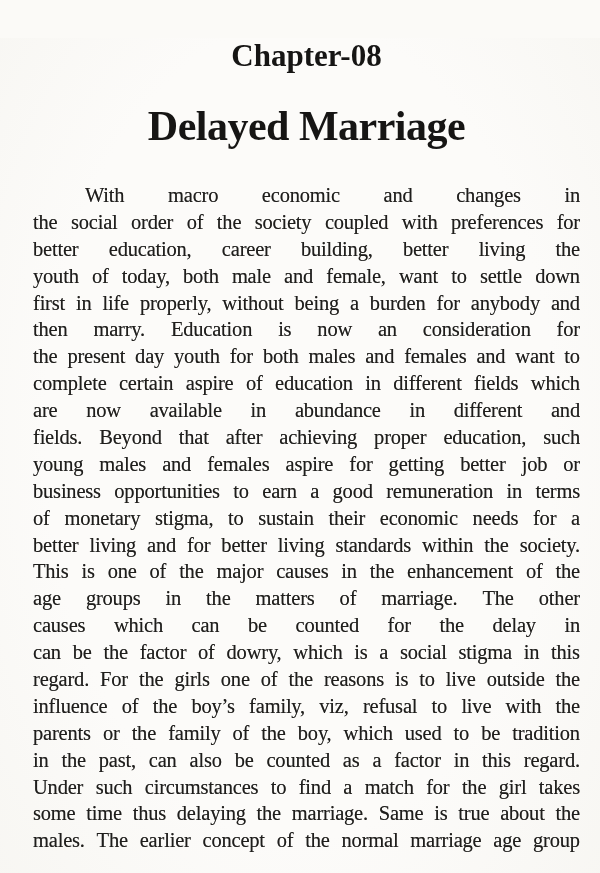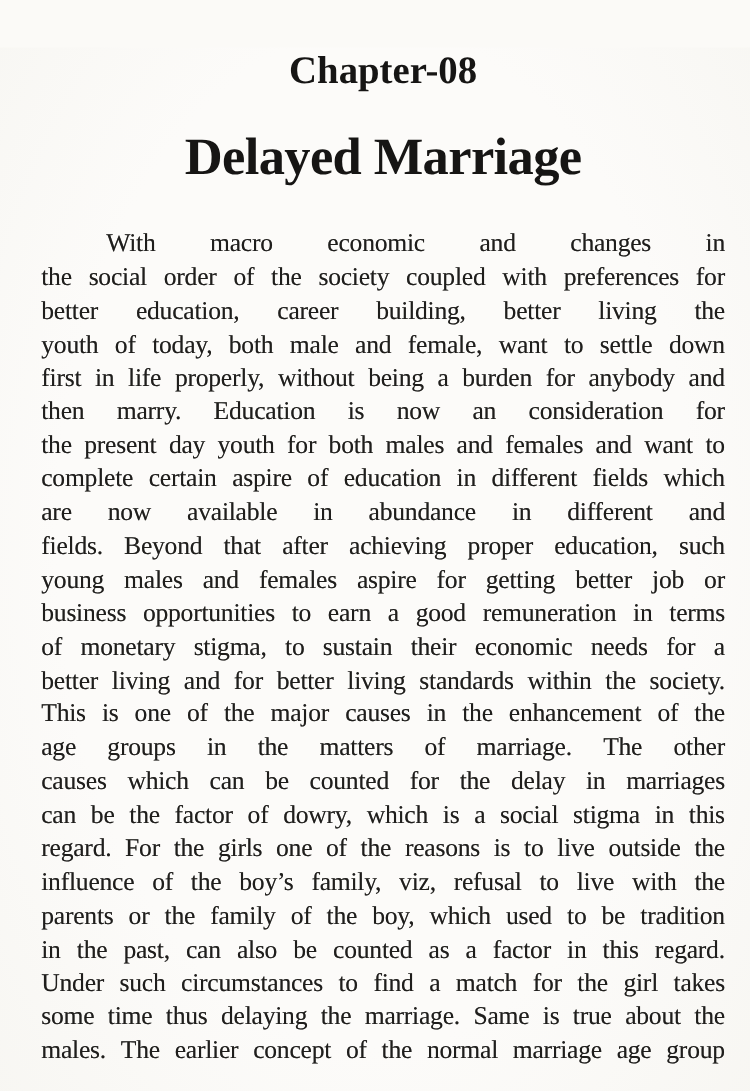--- a/index.html
+++ b/index.html
@@ -249,21 +249,20 @@
       <div class="line">
         <span>causes</span>
         <span>which</span>
         <span>can</span>
         <span>be</span>
         <span>counted</span>
         <span>for</span>
         <span>the</span>
         <span>delay</span>
         <span>in</span>
-        <span>marriages</span>
       </div>
       <div class="line">
         <span>can</span>
         <span>be</span>
         <span>the</span>
         <span>factor</span>
         <span>of</span>
         <span>dowry,</span>
         <span>which</span>
         <span>is</span>

